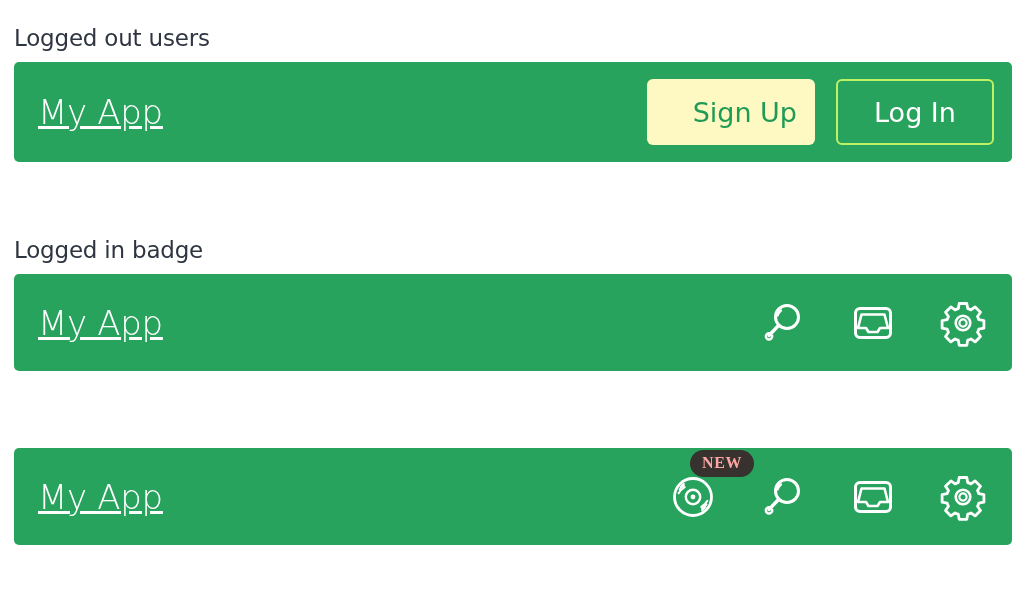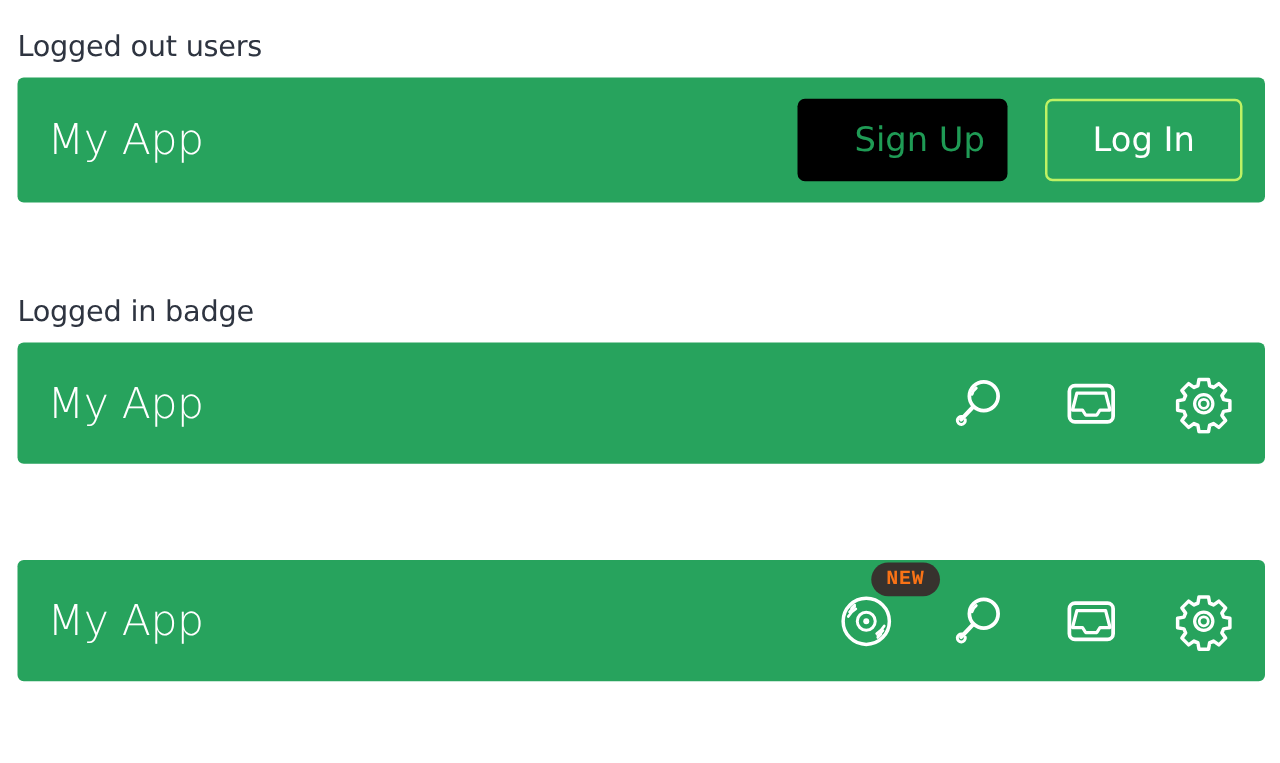--- a/index.html
+++ b/index.html
@@ -53,20 +53,21 @@
   .appbar.short { height: 97px; }
 
   .brand {
     font-family: "DejaVu Sans", "Liberation Sans", sans-serif;
     font-size: 34px;
     font-weight: 300;
     color: #ffffff;
     letter-spacing: -0.3px;
     line-height: 40px;
     white-space: nowrap;
+    text-decoration: underline;
   }
 
   .actions {
     display: flex;
     align-items: center;
   }
 
   
   .btn {
     font-family: "DejaVu Sans", "Liberation Sans", sans-serif;
@@ -77,24 +78,24 @@
     min-width: 158px;
     padding: 0 18px;
     border-radius: 6px;
     display: inline-flex;
     align-items: center;
     justify-content: center;
     cursor: pointer;
     white-space: nowrap;
   }
   .btn-signup {
-    background: #000000;
+    background: #fef9c3;
     color: #1f9b55;
     border: none;
-    margin-right: 30px;
+    margin-right: 21px;
     padding-left: 46px;
   }
   .btn-login {
     background: transparent;
     color: #ffffff;
     border: 2px solid #bef264;
   }
 
   
   .icon-btn {
@@ -107,24 +108,24 @@
     position: relative;
     margin-left: 28px;
   }
   .icon-btn:first-child { margin-left: 0; }
   .icon-btn svg { display: block; }
 
   
   .badge {
     position: absolute;
     top: -16px;
-    left: 35px;
+    left: 28px;
     background: #37322e;
-    color: #f97316;
-    font-family: Liberation Mono, monospace;
+    color: #fca5a5;
+    font-family: Liberation Serif, serif;
     font-size: 16px;
     font-weight: 700;
     letter-spacing: 0.6px;
     padding: 5px 12px 6px 12px;
     border-radius: 16px;
     line-height: 1;
     white-space: nowrap;
     z-index: 3;
   }
 

